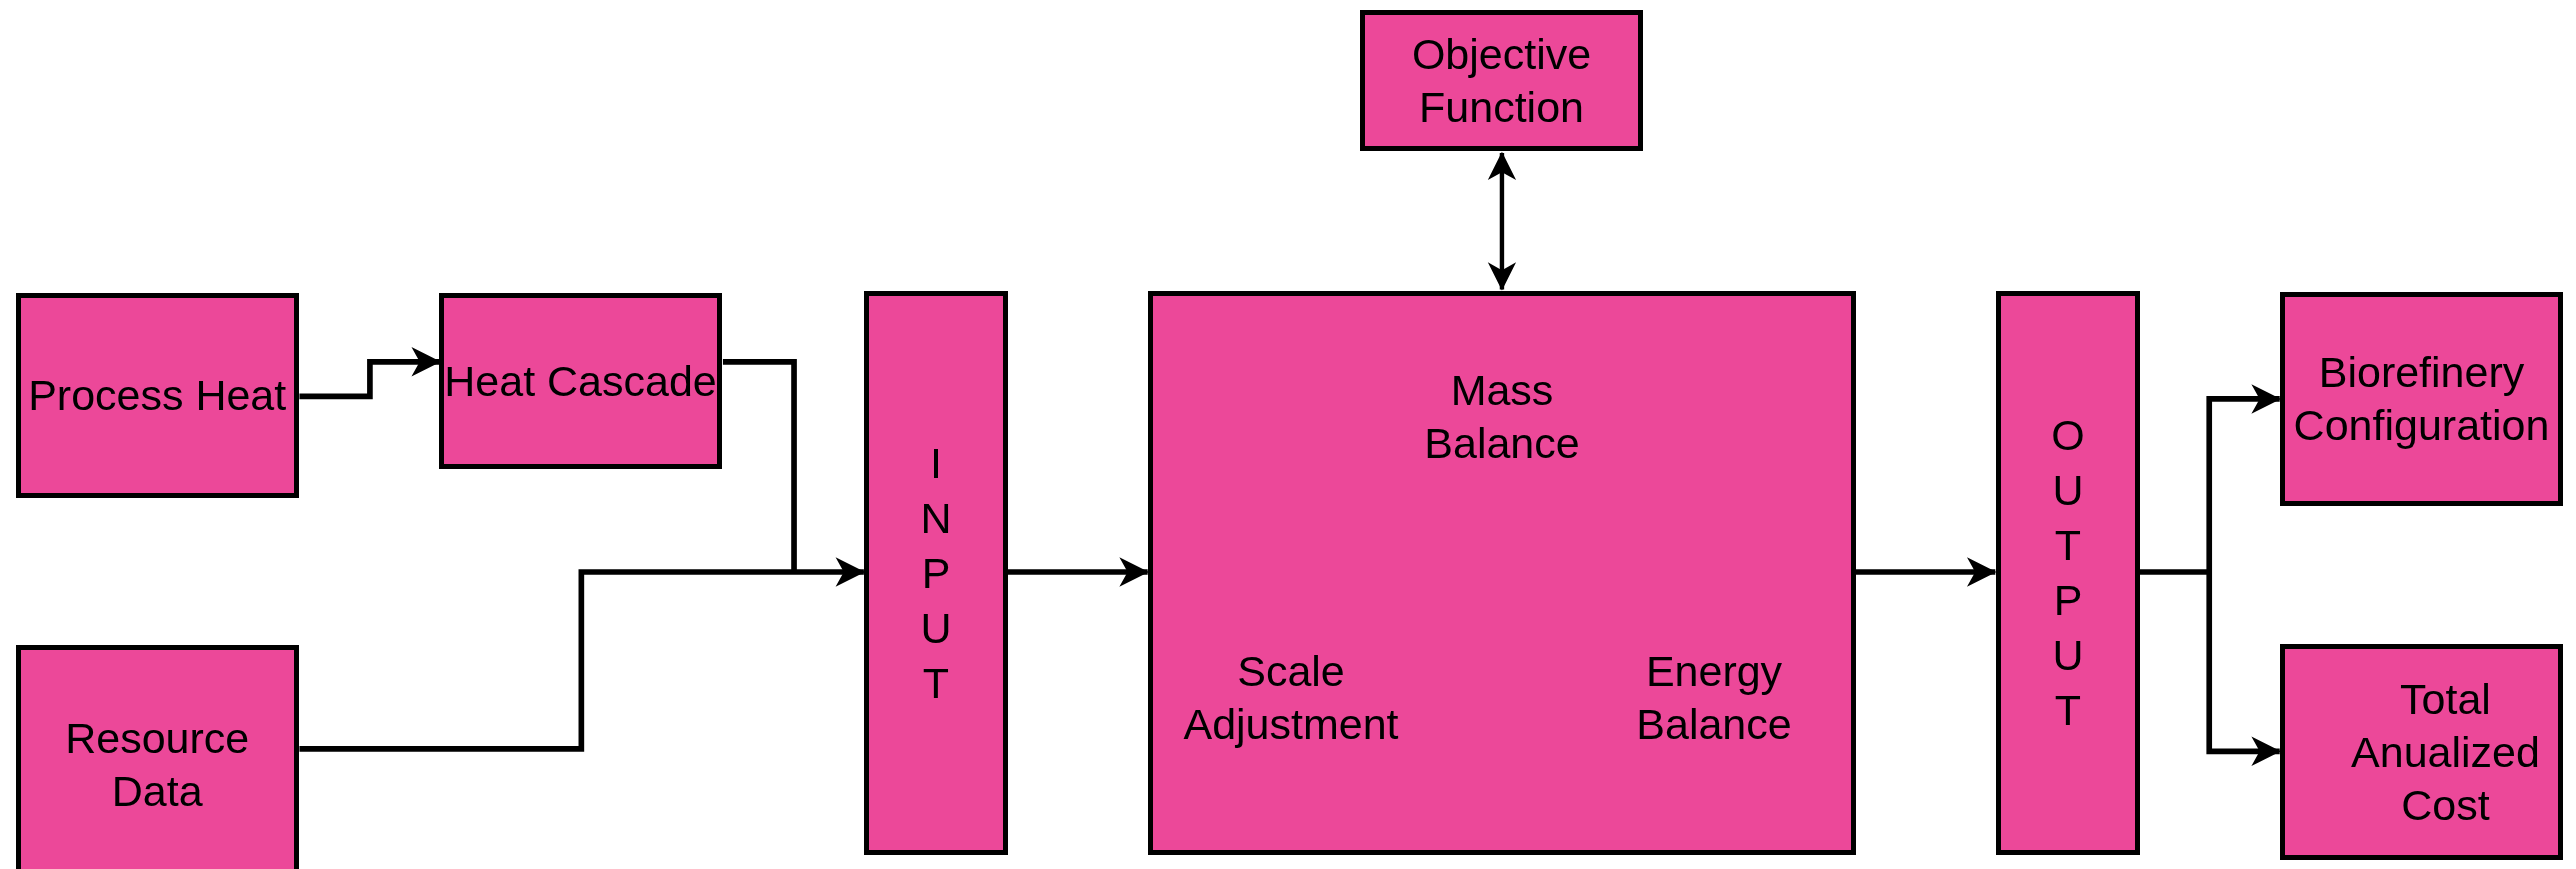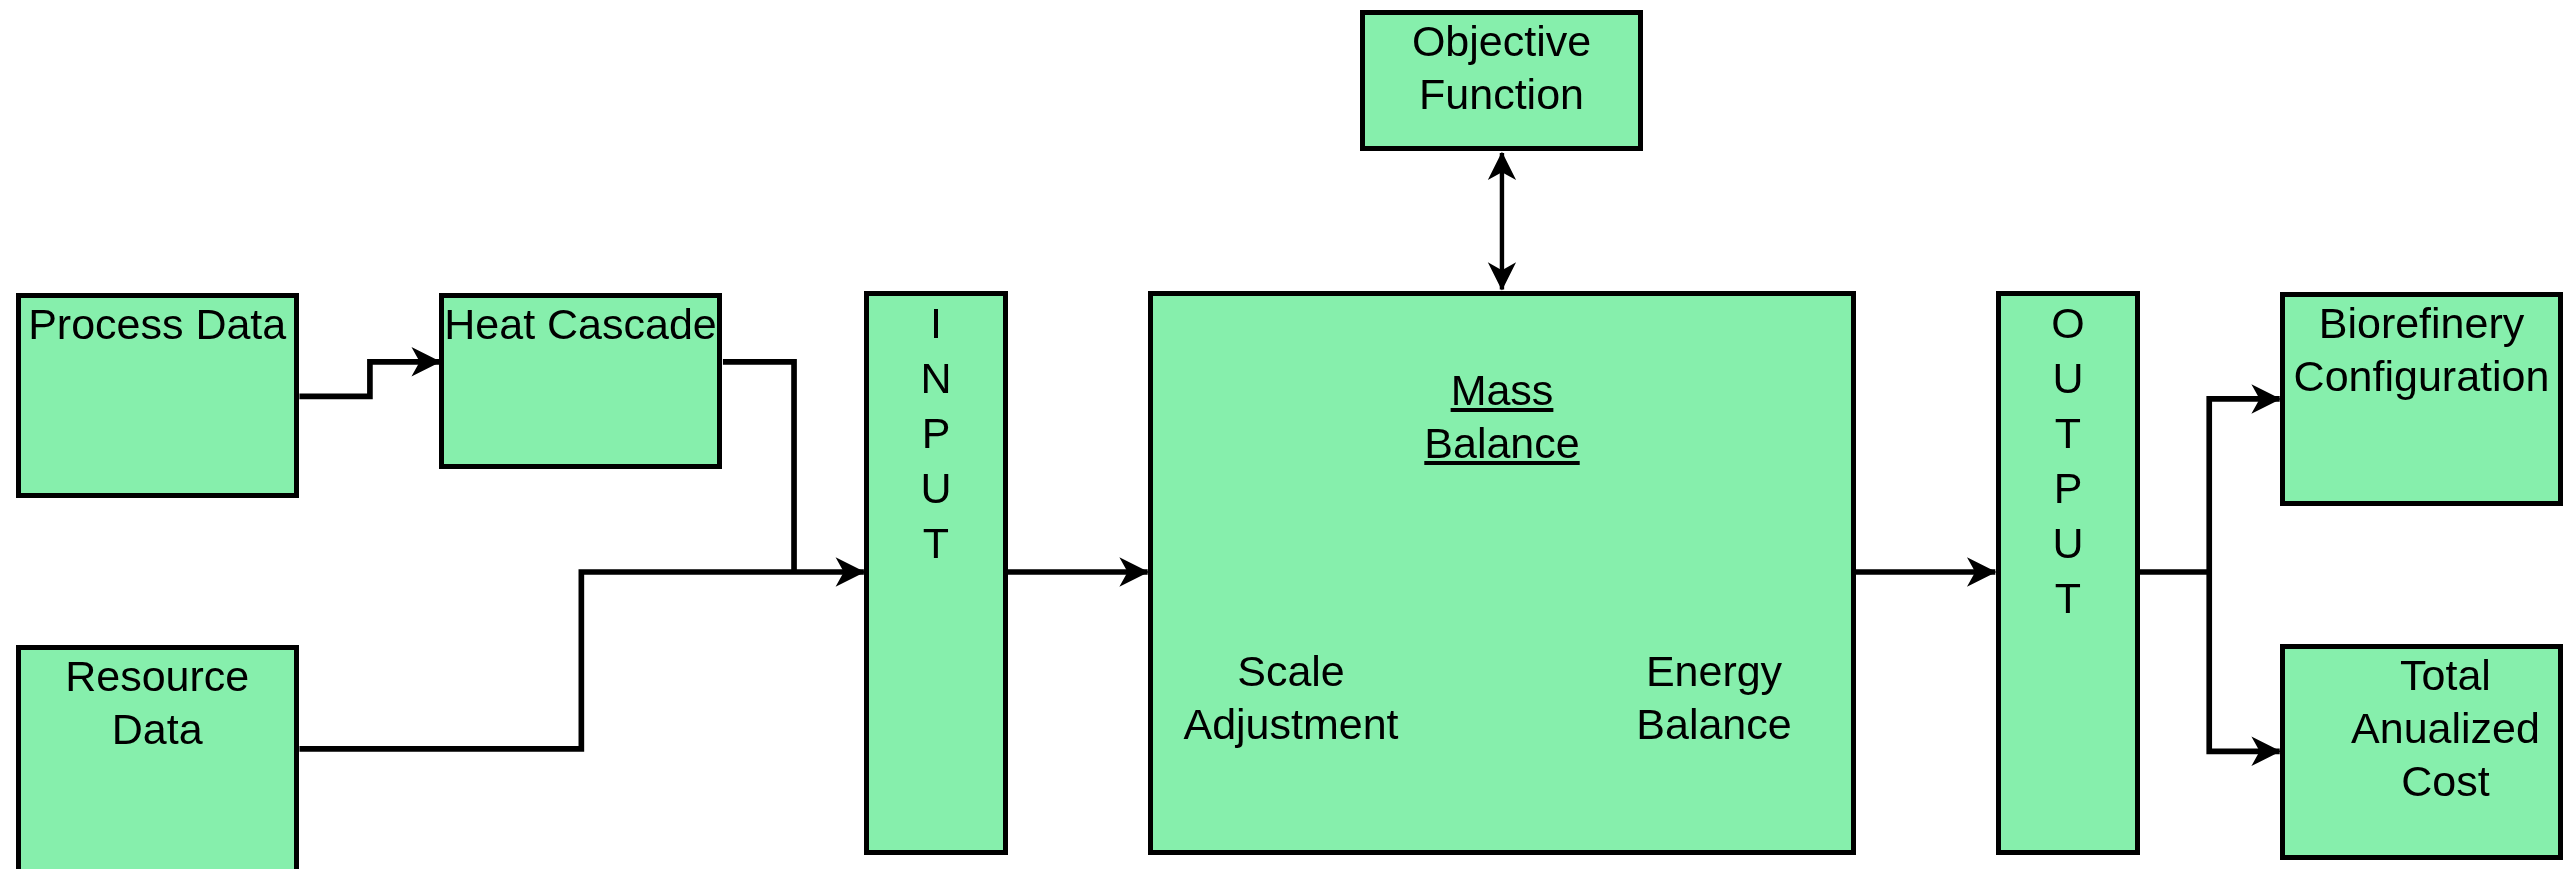--- a/index.html
+++ b/index.html
@@ -19,23 +19,23 @@
   #wires {
     position: absolute;
     left: 0; top: 0;
     width: 2576px;
     height: 869px;
   }
   .box {
     position: absolute;
     box-sizing: border-box;
     border: 5.7px solid #000000;
-    background: #86efac;
+    background: #ec4899;
     display: flex;
-    align-items: flex-start;
+    align-items: center;
     justify-content: center;
     text-align: center;
   }
   .label {
     font-size: 43px;
     line-height: 53px;
     white-space: pre-line;
     text-align: center;
   }
   .vletters .label {
@@ -52,21 +52,21 @@
   
   #box-process-data      { left: 15.7px;   top: 293px;  width: 283px; height: 205px; }
   #box-resource-data     { left: 15.7px;   top: 645px; width: 283px; height: 239px; }
   #box-heat-cascade      { left: 439px;  top: 293px;  width: 283px; height: 176px; }
   #box-input             { left: 864px; top: 291px;  width: 144px; height: 564px; }
   #box-central           { left: 1148px; top: 291px;  width: 708px; height: 564px; }
   #box-objective         { left: 1360px; top: 10px;   width: 283px; height: 141px; }
   #box-output            { left: 1996px; top: 291px;  width: 144px; height: 564px; }
   #box-biorefinery       { left: 2280px; top: 292px;  width: 283px; height: 214px; }
   #box-total-cost        { left: 2280px; top: 644px; width: 283px; height: 216px; padding-left: 48px; }
-  #lbl-mass-balance      { left: 1502px; top: 417px; text-decoration: underline;  }
+  #lbl-mass-balance      { left: 1502px; top: 417px;  }
   #lbl-scale-adjustment  { left: 1291px; top: 698px; }
   #lbl-energy-balance    { left: 1714px; top: 698px; }
 </style>
 </head>
 <body>
 
 <div id="canvas">
 
   <svg id="wires" viewBox="0 0 4092 1381" xmlns="http://www.w3.org/2000/svg">
     <defs>
@@ -97,21 +97,21 @@
 
     <g stroke="#000000" stroke-width="7" fill="none">
       <path d="M2386,243 L2386,460" marker-start="url(#ahtr)" marker-end="url(#aht)"></path>
       <path d="M2218,658 L2048,658 L2048,1020" marker-start="url(#ahtr)" marker-end="url(#aht)"></path>
       <path d="M2558,658 L2722,658 L2722,1023" marker-start="url(#ahtr)" marker-end="url(#aht)"></path>
       <path d="M2218,1106 L2554,1106" marker-start="url(#ahtr)" marker-end="url(#aht)"></path>
     </g>
   </svg>
 
   <div class="box" id="box-process-data">
-    <span class="label">Process Data</span>
+    <span class="label">Process Heat</span>
   </div>
 
   <div class="box" id="box-resource-data">
     <span class="label">Resource
 Data</span>
   </div>
 
   <div class="box" id="box-heat-cascade">
     <span class="label">Heat Cascade</span>
   </div>

